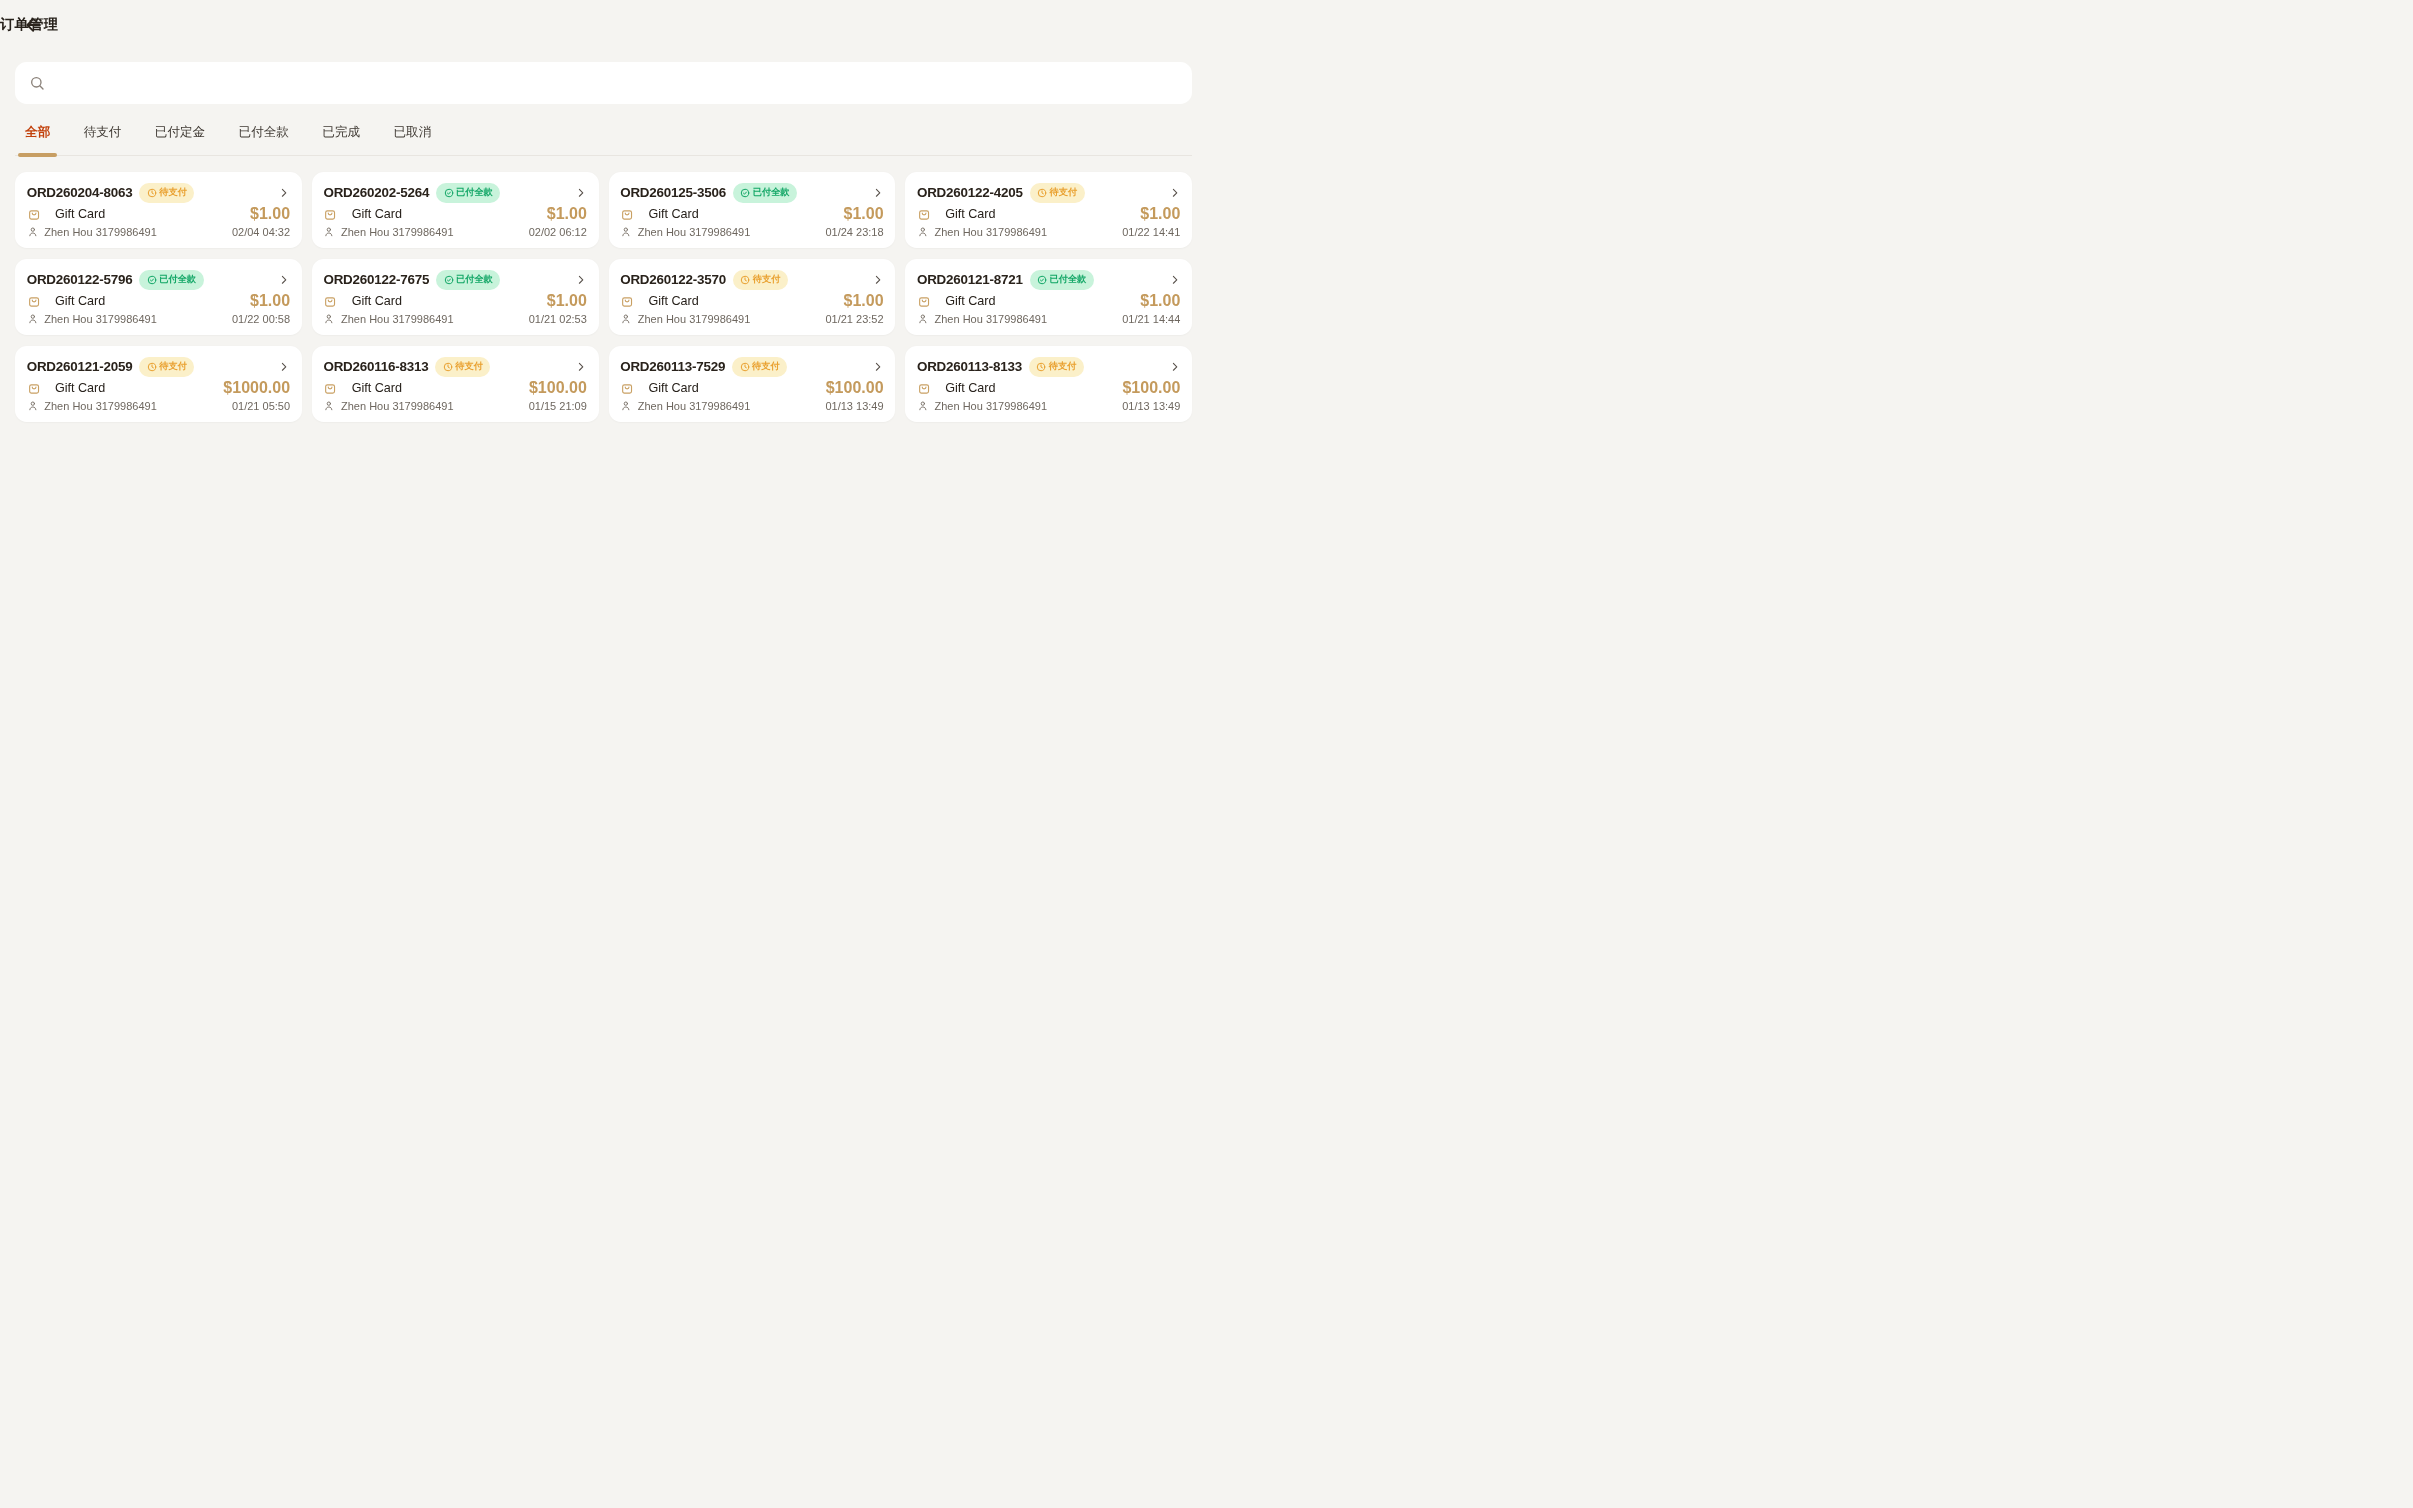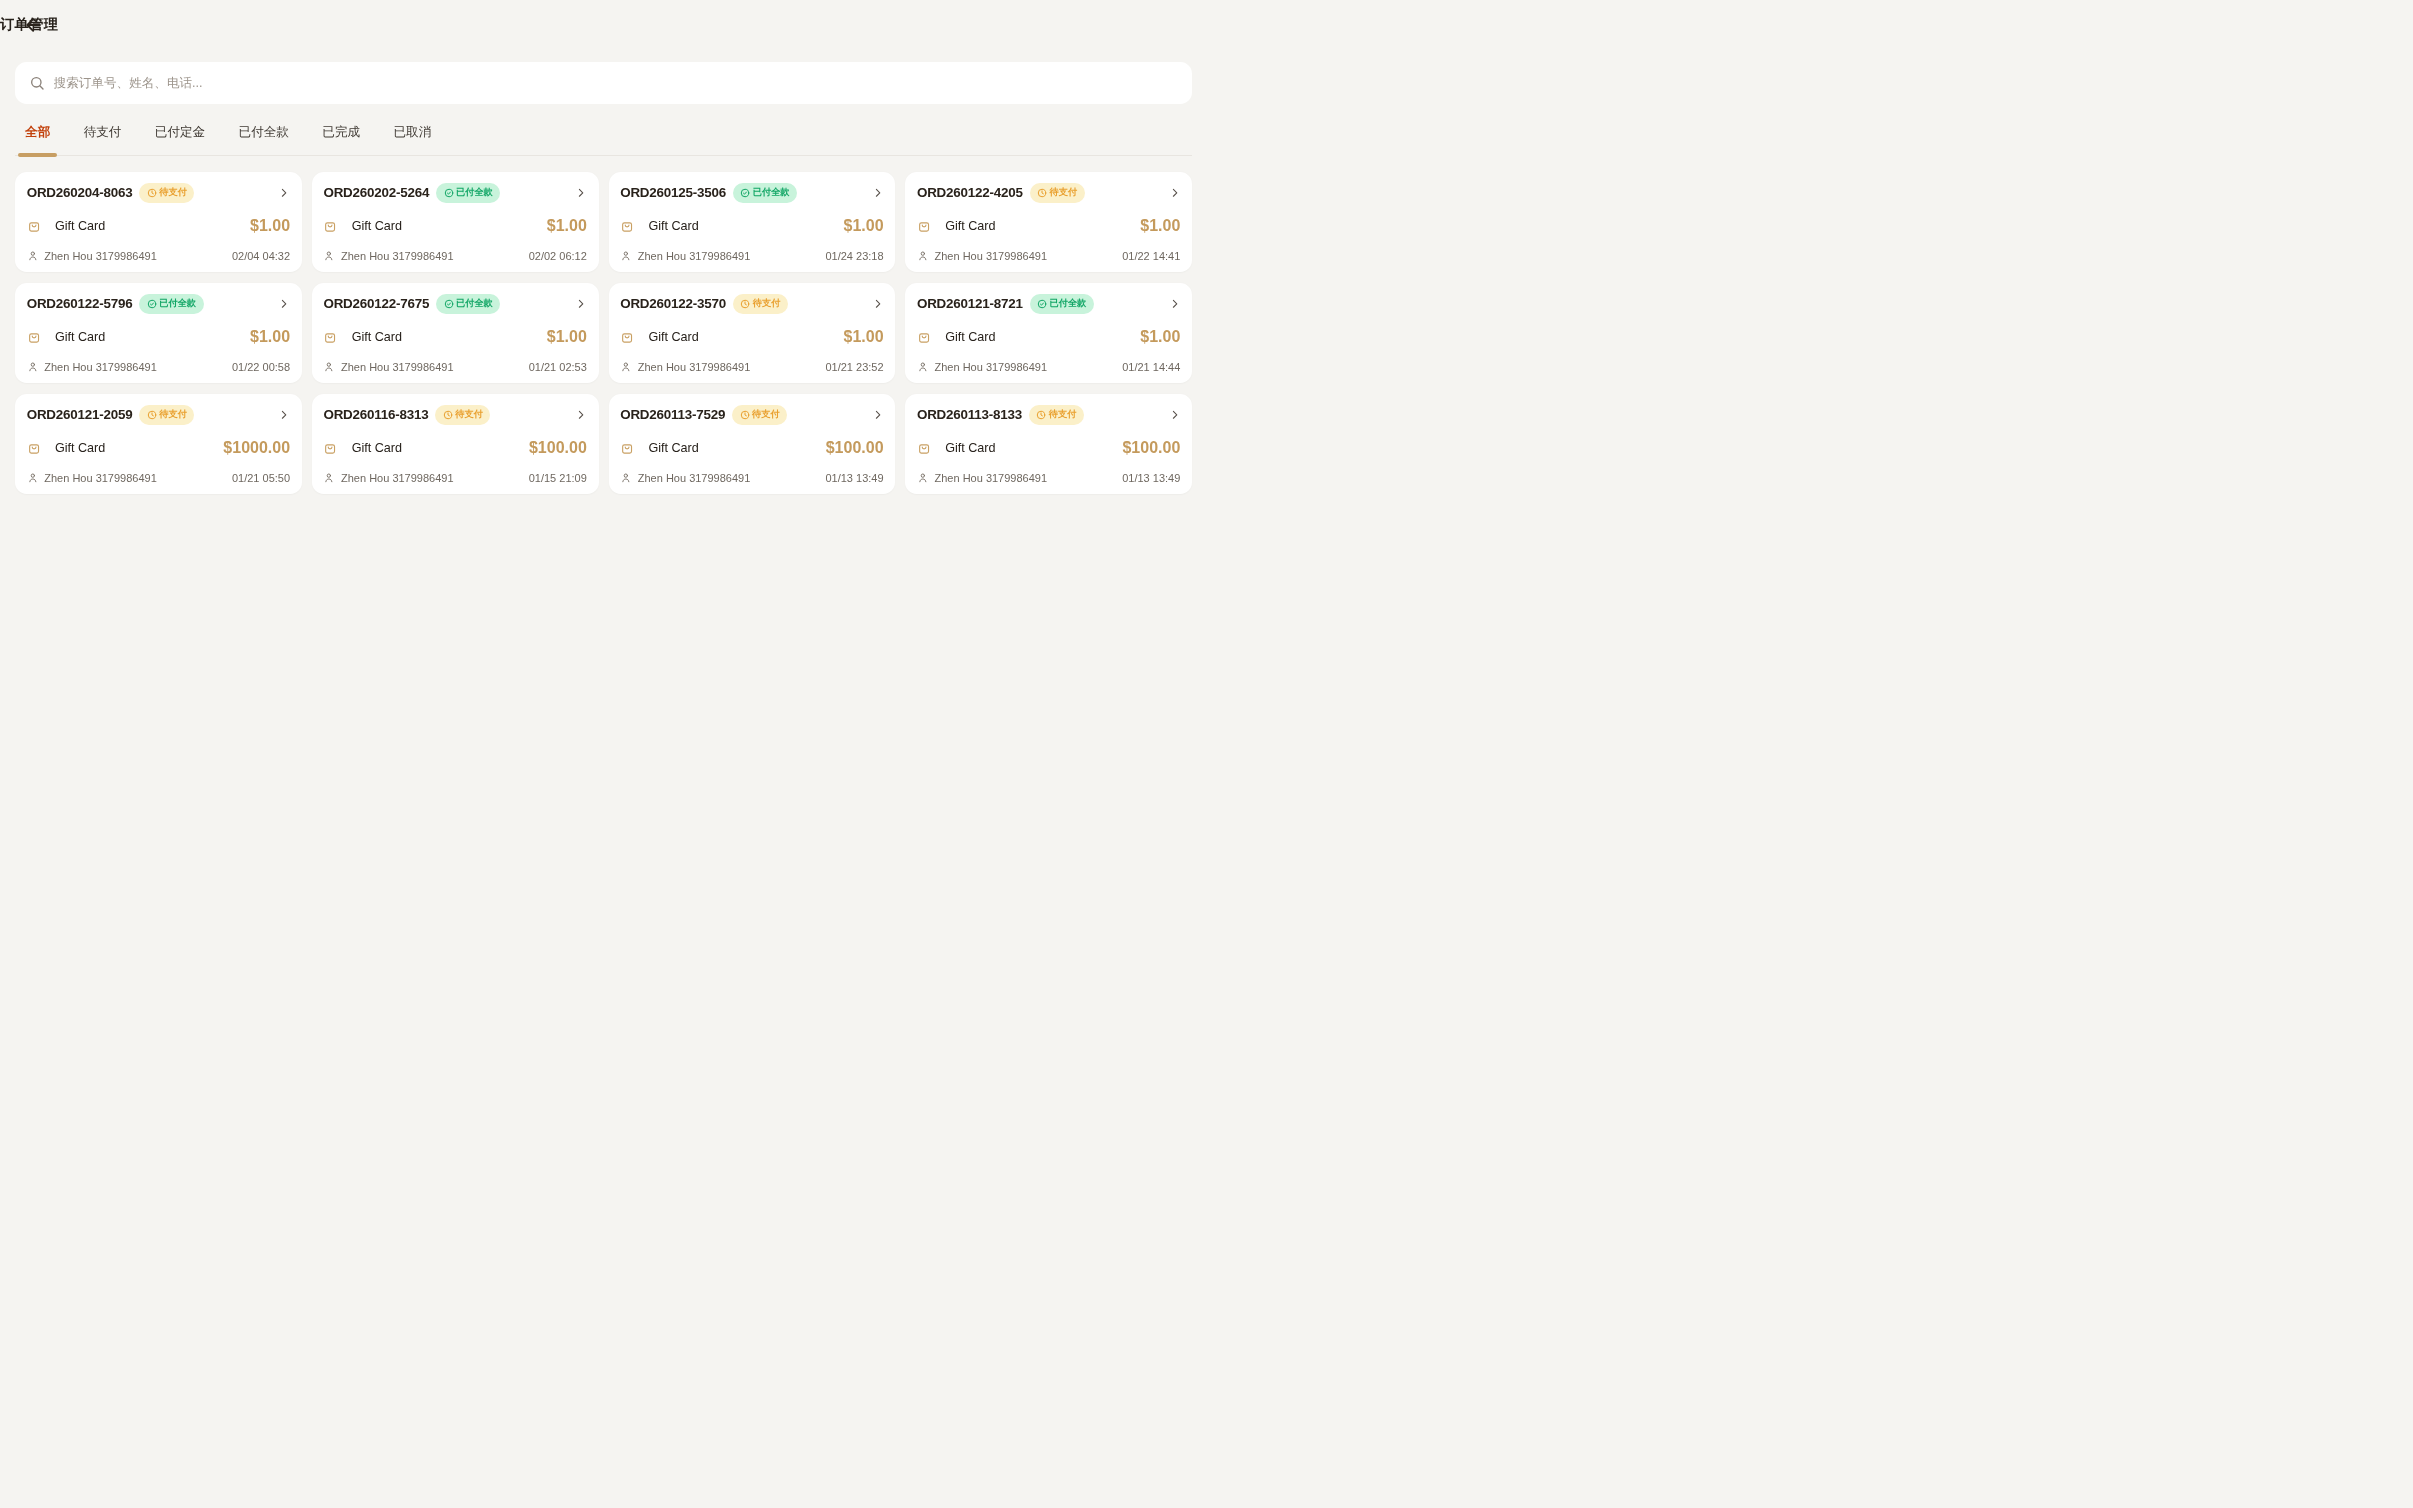--- a/index.html
+++ b/index.html
@@ -65,21 +65,21 @@
   
   .grid {
     margin:16px 15px 0;
     display:grid;
     grid-template-columns:repeat(4,1fr);
     gap:11px 10px;
   }
   .card {
     background:#FFFFFF;
     border-radius:11.7px;
-    height:100px;
+    height:76px;
     padding:11px 11.7px 10px;
     display:flex; flex-direction:column; justify-content:space-between;
     cursor:pointer;
     box-shadow:0 0.8px 1.7px rgba(40,30,20,.03);
   }
   .row { display:flex; align-items:center; }
   .order-id {
     font-size:13.4px; font-weight:700; color:#29221B; letter-spacing:-0.2px;
     white-space:nowrap;
   }
@@ -115,21 +115,20 @@
   <div class="page-title">订单管理</div>
 </div>
 
 <div class="search-bar">
   <span class="icon">
     <svg width="16" height="16" viewBox="0 0 24 24" fill="none" stroke="#8A8179" stroke-width="2" stroke-linecap="round">
       <circle cx="11" cy="11" r="7"></circle>
         <line x1="16.6" y1="16.6" x2="21" y2="21"></line>
     </svg>
   </span>
-  <input type="text" value="" placeholder="搜索订单号、姓名、电话..." style="">
 </div>
 
 <div class="tabs">
   <div class="tab active">全部</div>
   <div class="tab">待支付</div>
   <div class="tab">已付定金</div>
   <div class="tab">已付全款</div>
   <div class="tab">已完成</div>
   <div class="tab">已取消</div>
 </div>

